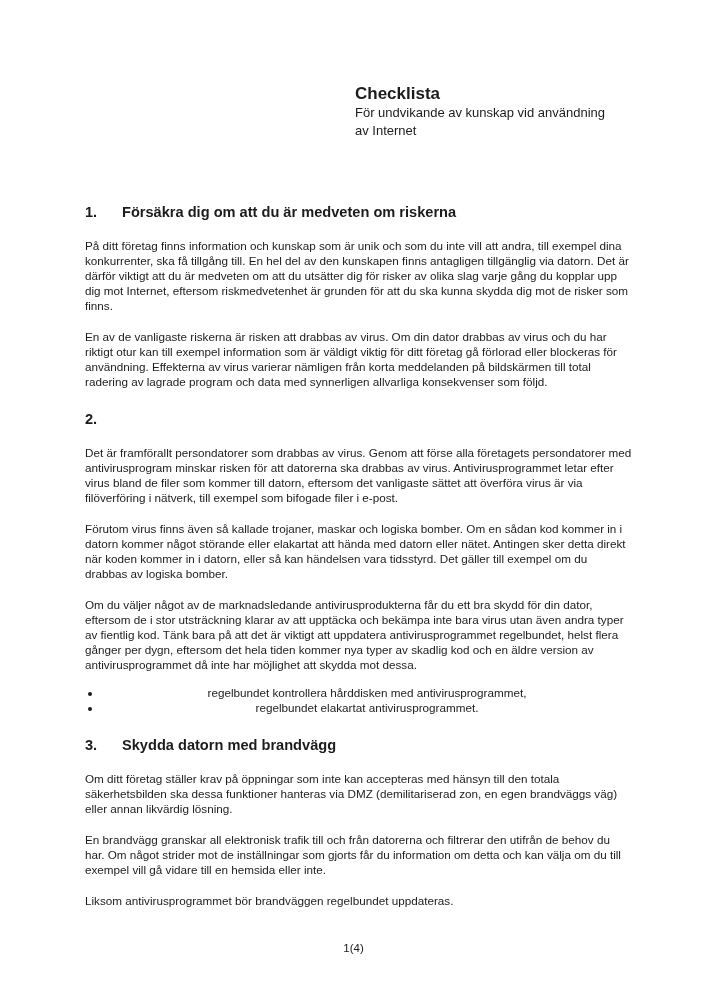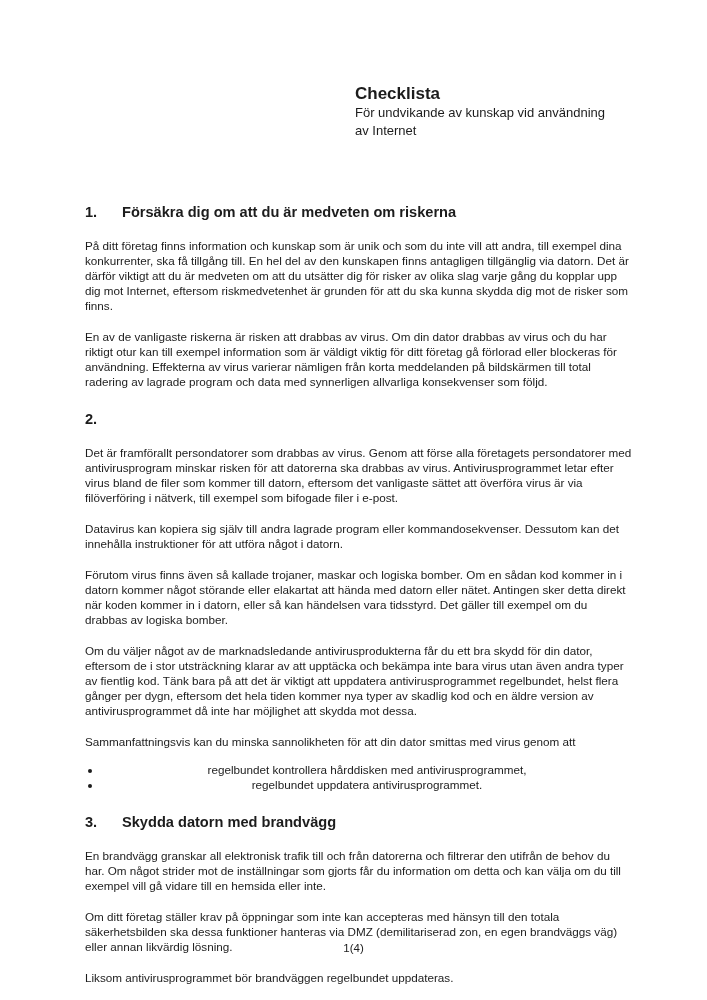--- a/index.html
+++ b/index.html
@@ -84,37 +84,35 @@
       </div>
       <p>På ditt företag finns information och kunskap som är unik och som du inte vill att andra, till exempel dina konkurrenter, ska få tillgång till. En hel del av den kunskapen finns antagligen tillgänglig via datorn. Det är därför viktigt att du är medveten om att du utsätter dig för risker av olika slag varje gång du kopplar upp dig mot Internet, eftersom riskmedvetenhet är grunden för att du ska kunna skydda dig mot de risker som finns.</p>
       <p>En av de vanligaste riskerna är risken att drabbas av virus. Om din dator drabbas av virus och du har riktigt otur kan till exempel information som är väldigt viktig för ditt företag gå förlorad eller blockeras för användning. Effekterna av virus varierar nämligen från korta meddelanden på bildskärmen till total radering av lagrade program och data med synnerligen allvarliga konsekvenser som följd.</p>
     </section>
 
     <section>
       <div class="section-heading">
         <span class="section-number">2.</span>
       </div>
       <p>Det är framförallt persondatorer som drabbas av virus. Genom att förse alla företagets persondatorer med antivirusprogram minskar risken för att datorerna ska drabbas av virus. Antivirusprogrammet letar efter virus bland de filer som kommer till datorn, eftersom det vanligaste sättet att överföra virus är via filöverföring i nätverk, till exempel som bifogade filer i e-post.</p>
-      <p>Datavirus kan kopiera sig själv till andra lagrade program eller kommandosekvenser. Dessutom kan det innehålla instruktioner för att utföra något i datorn.</p>
       <p>Förutom virus finns även så kallade trojaner, maskar och logiska bomber. Om en sådan kod kommer in i datorn kommer något störande eller elakartat att hända med datorn eller nätet. Antingen sker detta direkt när koden kommer in i datorn, eller så kan händelsen vara tidsstyrd. Det gäller till exempel om du drabbas av logiska bomber.</p>
       <p>Om du väljer något av de marknadsledande antivirusprodukterna får du ett bra skydd för din dator, eftersom de i stor utsträckning klarar av att upptäcka och bekämpa inte bara virus utan även andra typer av fientlig kod. Tänk bara på att det är viktigt att uppdatera antivirusprogrammet regelbundet, helst flera gånger per dygn, eftersom det hela tiden kommer nya typer av skadlig kod och en äldre version av antivirusprogrammet då inte har möjlighet att skydda mot dessa.</p>
-      <p>Sammanfattningsvis kan du minska sannolikheten för att din dator smittas med virus genom att</p>
       <ul>
         <li>regelbundet kontrollera hårddisken med antivirusprogrammet,</li>
-        <li>regelbundet uppdatera antivirusprogrammet.</li>
+        <li>regelbundet elakartat antivirusprogrammet.</li>
       </ul>
     </section>
 
     <section>
       <div class="section-heading">
         <span class="section-number">3.</span>
         <span>Skydda datorn med brandvägg</span>
       </div>
+      <p>Om ditt företag ställer krav på öppningar som inte kan accepteras med hänsyn till den totala säkerhetsbilden ska dessa funktioner hanteras via DMZ (demilitariserad zon, en egen brandväggs väg) eller annan likvärdig lösning.</p>
       <p>En brandvägg granskar all elektronisk trafik till och från datorerna och filtrerar den utifrån de behov du har. Om något strider mot de inställningar som gjorts får du information om detta och kan välja om du till exempel vill gå vidare till en hemsida eller inte.</p>
-      <p>Om ditt företag ställer krav på öppningar som inte kan accepteras med hänsyn till den totala säkerhetsbilden ska dessa funktioner hanteras via DMZ (demilitariserad zon, en egen brandväggs väg) eller annan likvärdig lösning.</p>
       <p>Liksom antivirusprogrammet bör brandväggen regelbundet uppdateras.</p>
     </section>
 
   </div>
 
   <div class="footer">1(4)</div>
 
 </div>
 
 </body></html>

